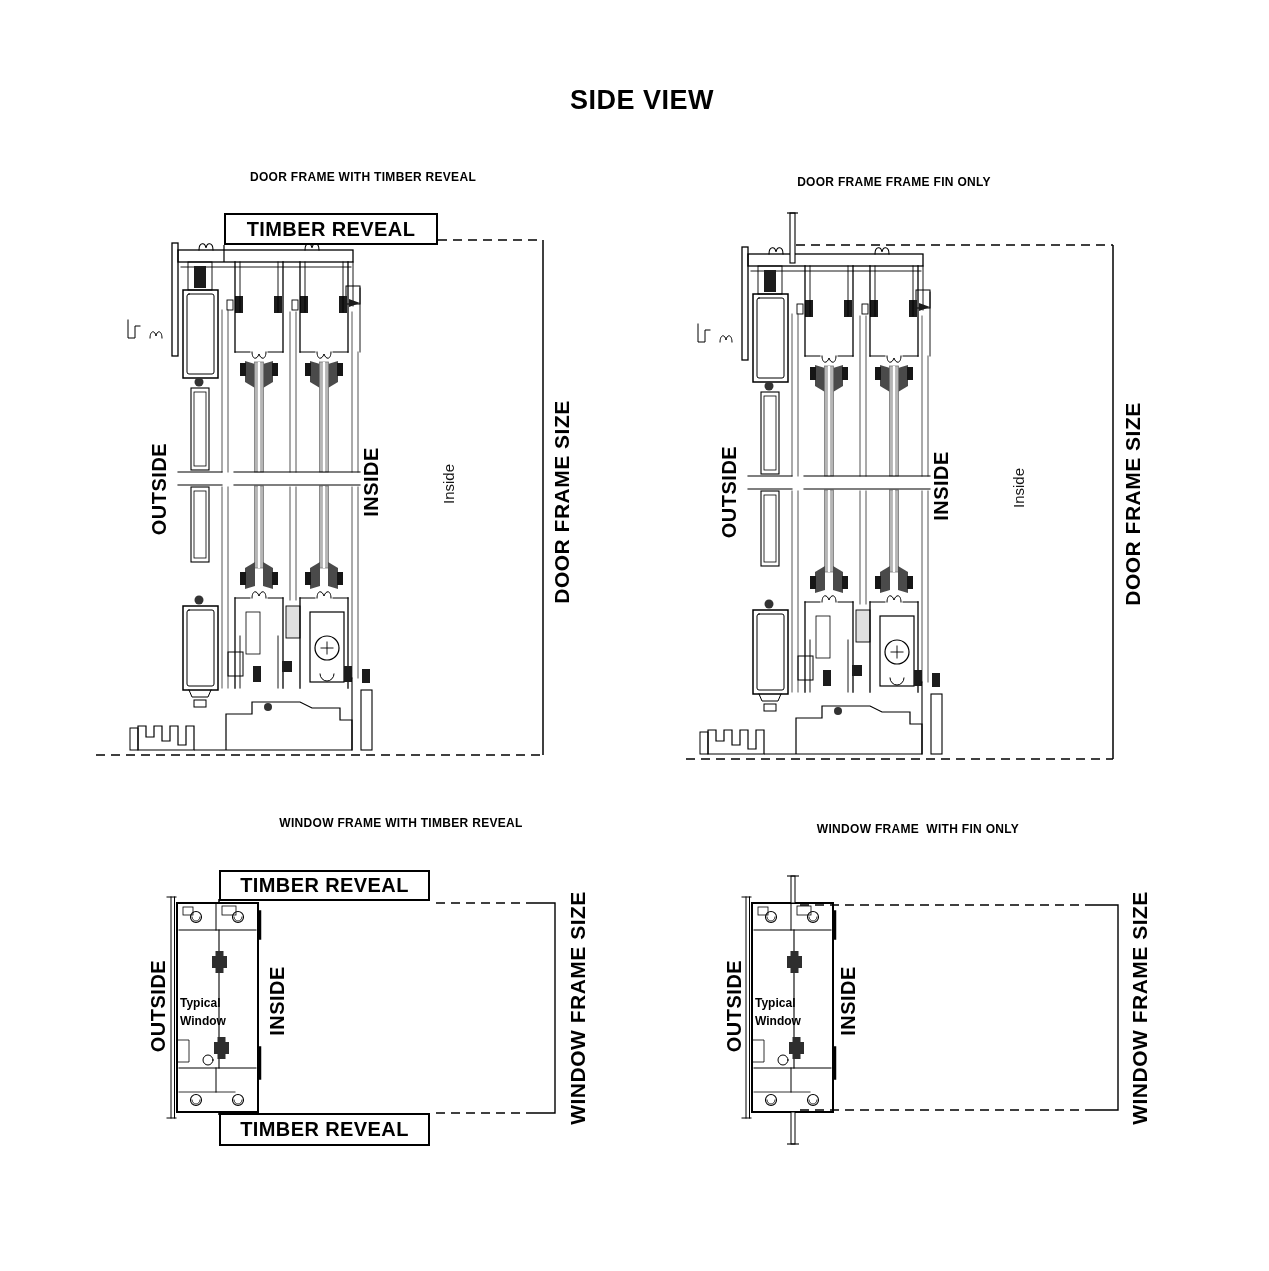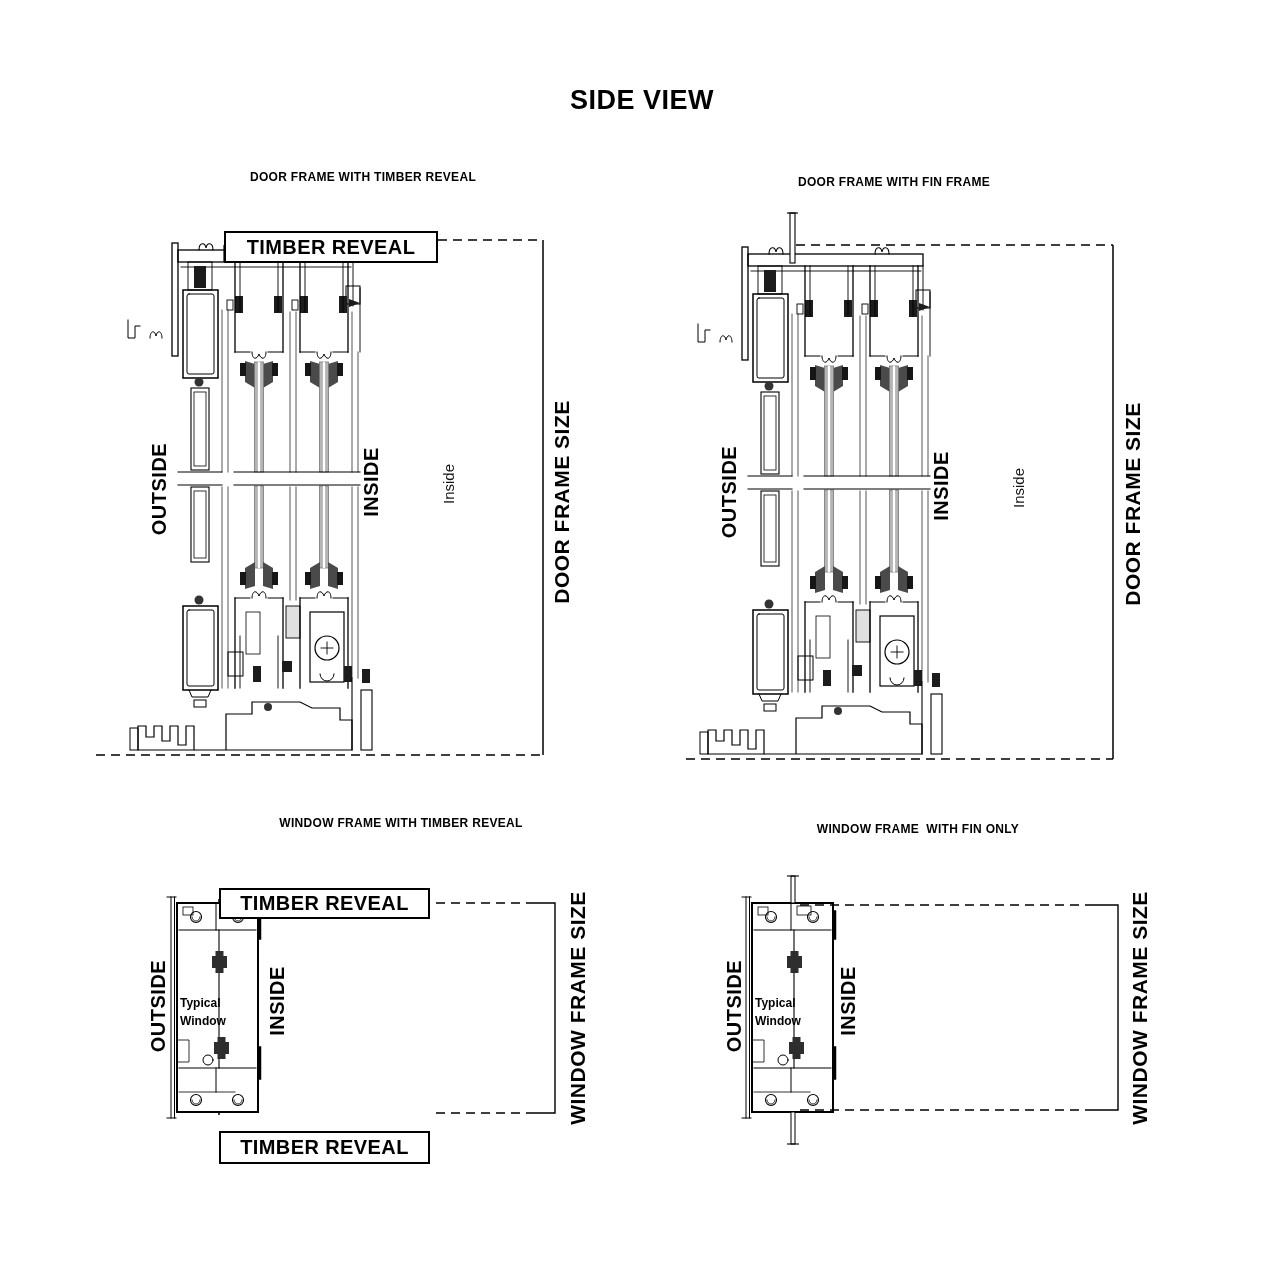--- a/index.html
+++ b/index.html
@@ -9,21 +9,21 @@
   }
   .ttl{position:absolute;transform:translate(-50%,-50%);font-weight:bold;font-size:27px;letter-spacing:.5px;white-space:pre;}
   .hd{position:absolute;transform:translate(-50%,-50%);font-weight:bold;font-size:12px;letter-spacing:.3px;white-space:pre;}
   .rot{position:absolute;transform:translate(-50%,-50%) rotate(-90deg);white-space:pre;}
   .big{font-weight:bold;font-size:20px;letter-spacing:.5px;}
   .dim{font-weight:bold;font-size:21px;letter-spacing:.5px;}
   .sm{font-weight:400;font-size:15px;color:#161616;}
   .trbox{
     position:absolute;box-sizing:border-box;border:2.5px solid #000;background:#fff;
     display:flex;align-items:center;justify-content:center;
-    font-weight:bold;font-size:20px;letter-spacing:.4px;white-space:pre;margin-top:18px;
+    font-weight:bold;font-size:20px;letter-spacing:.4px;white-space:pre;
   }
   .typ{position:absolute;transform:translate(-50%,-50%);font-weight:bold;font-size:12px;line-height:18px;text-align:left;width:80px;}
   svg{position:absolute;left:0;top:0;}
 </style>
 </head>
 <body>
 
 <div id="stage">
 
   <svg width="1269" height="1271" viewBox="0 0 1269 1271">
@@ -243,21 +243,21 @@
 
   <div class="ttl" style="left:642px;top:100px;">SIDE VIEW</div>
 
   <div class="hd" style="left:363px;top:177px;">DOOR FRAME WITH TIMBER REVEAL</div>
   <div class="trbox" style="left:224px;top:213px;width:214px;height:32px;">TIMBER REVEAL</div>
   <div class="rot big" style="left:159px;top:489px;">OUTSIDE</div>
   <div class="rot big" style="left:371px;top:482px;">INSIDE</div>
   <div class="rot sm" style="left:448px;top:484px;">Inside</div>
   <div class="rot dim" style="left:562px;top:502px;">DOOR FRAME SIZE</div>
 
-  <div class="hd" style="left:894px;top:182px;">DOOR FRAME WITH FIN FRAME</div>
+  <div class="hd" style="left:894px;top:182px;">DOOR FRAME FRAME FIN ONLY</div>
   <div class="rot big" style="left:729px;top:492px;">OUTSIDE</div>
   <div class="rot big" style="left:941px;top:486px;">INSIDE</div>
   <div class="rot sm" style="left:1018px;top:488px;">Inside</div>
   <div class="rot dim" style="left:1133px;top:504px;">DOOR FRAME SIZE</div>
 
   <div class="hd" style="left:401px;top:823px;">WINDOW FRAME WITH TIMBER REVEAL</div>
   <div class="trbox" style="left:219px;top:870px;width:211px;height:31px;">TIMBER REVEAL</div>
   <div class="trbox" style="left:219px;top:1113px;width:211px;height:33px;">TIMBER REVEAL</div>
   <div class="rot big" style="left:158px;top:1006px;">OUTSIDE</div>
   <div class="rot big" style="left:277px;top:1001px;">INSIDE</div>

